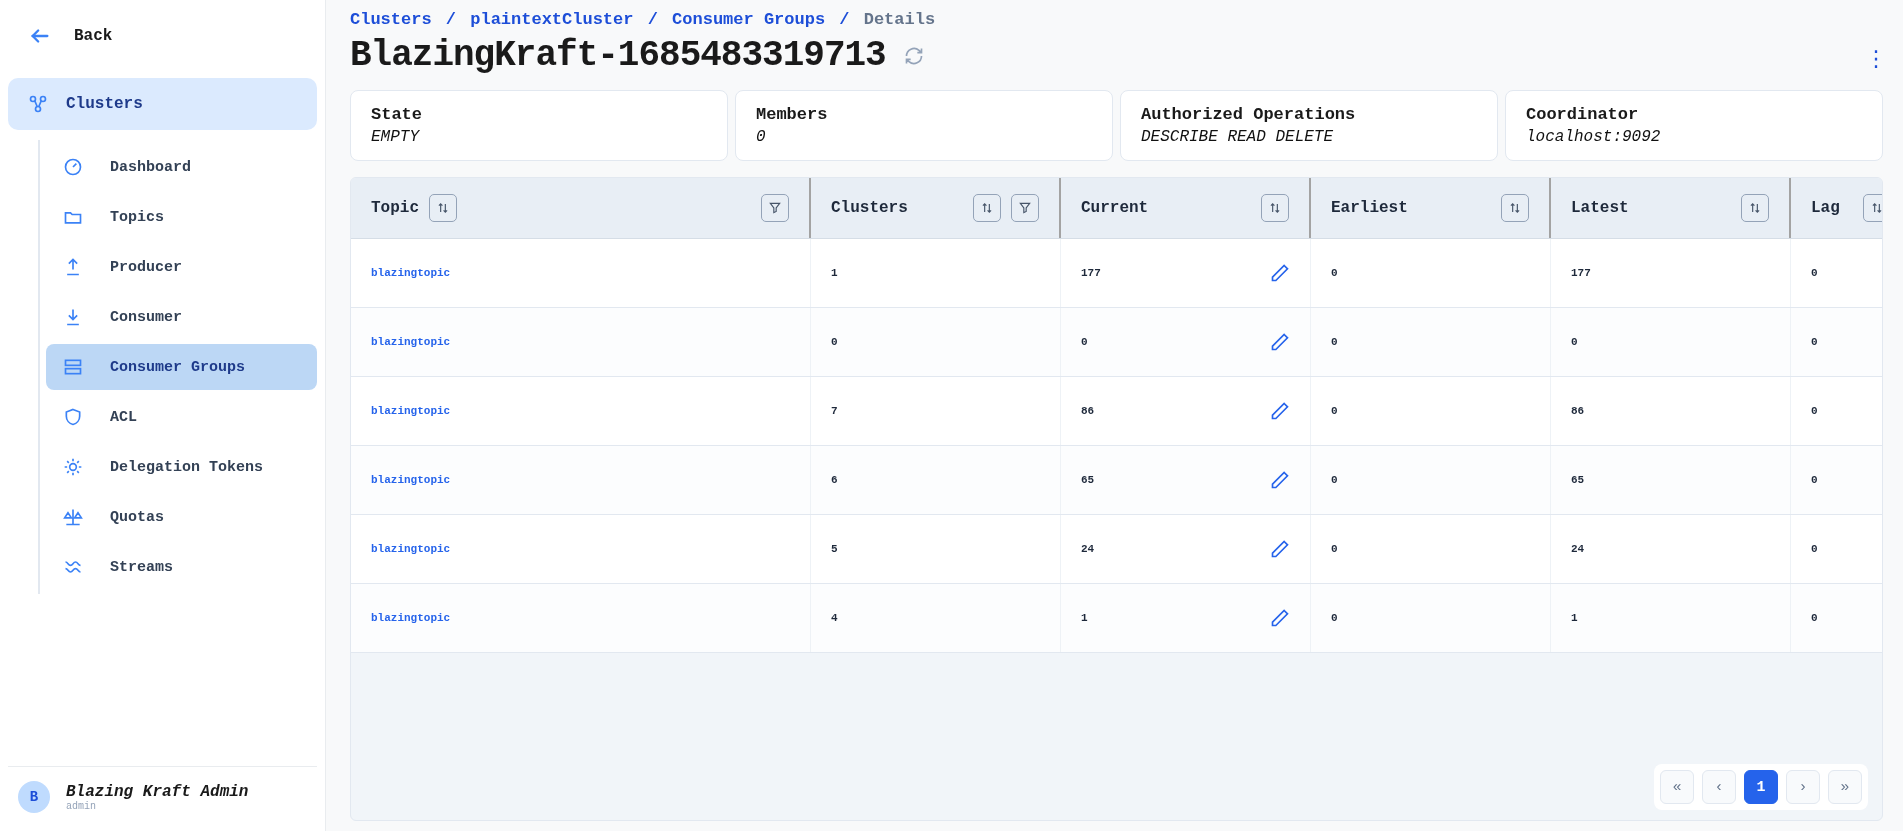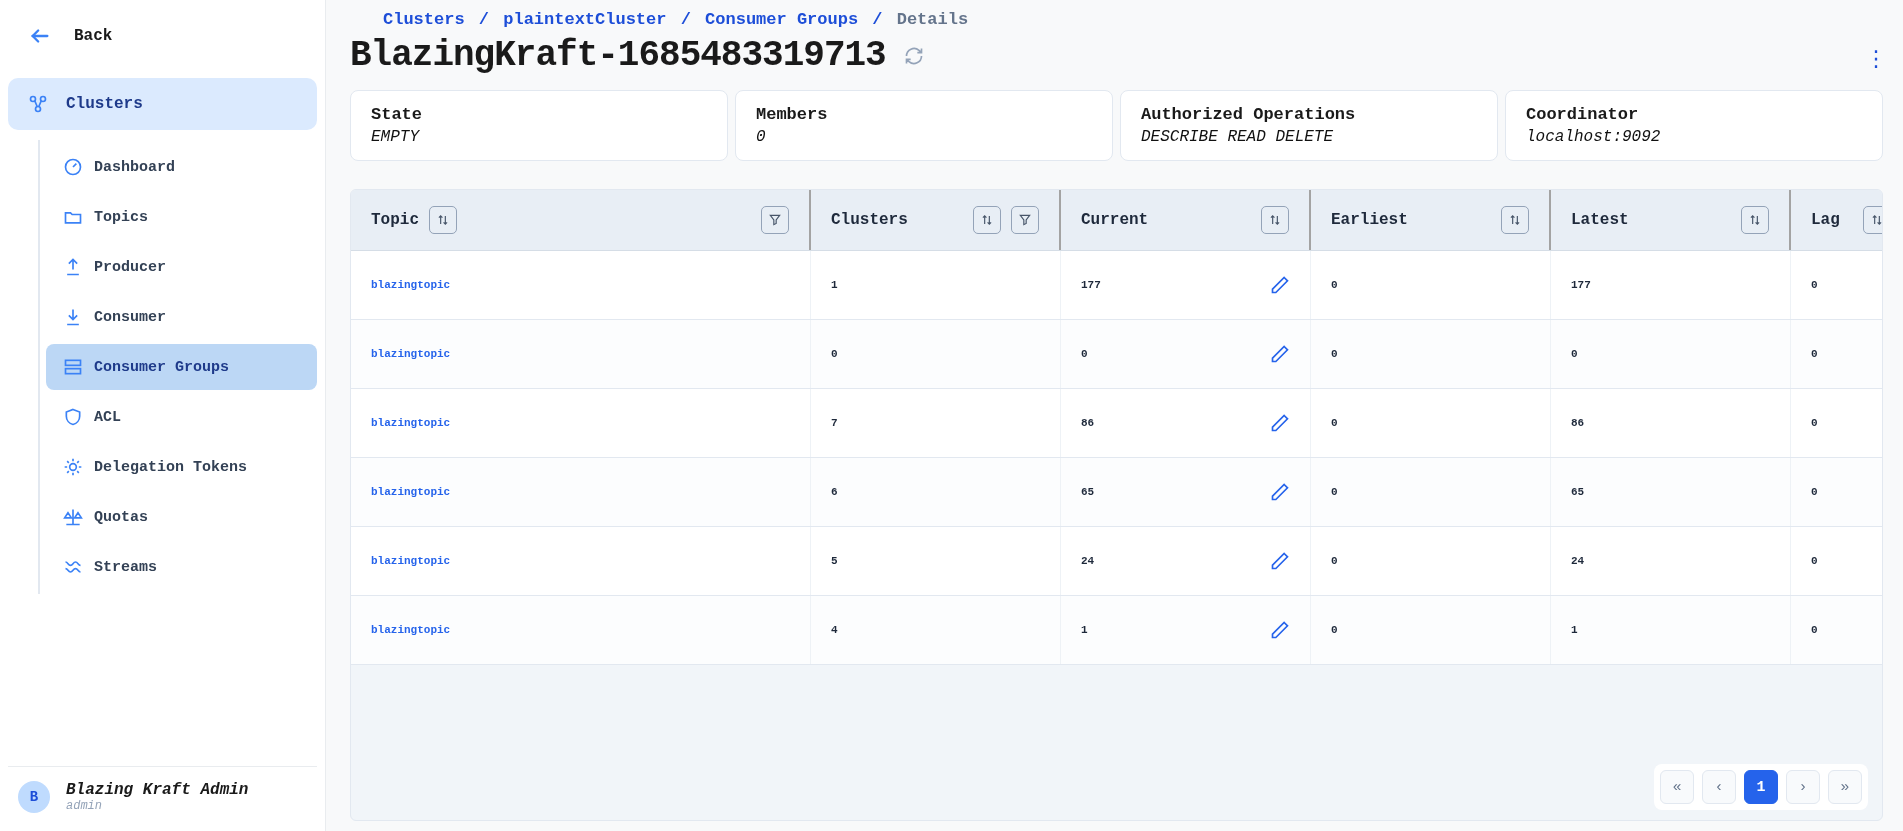--- a/index.html
+++ b/index.html
@@ -66,21 +66,21 @@
 .nav-tree {
   margin-left: 30px;
   border-left: 2px solid #e2e8f0;
   padding-left: 6px;
   margin-top: 6px;
   overflow: hidden;
 }
 .nav-item {
   display: flex;
   align-items: center;
-  gap: 8px;
+  gap: 24px;
   padding: 10px 14px;
   border-radius: 8px;
   margin: 4px 0;
   cursor: pointer;
   font-size: 15px;
   font-weight: 600;
   color: #334155;
 }
 .nav-item.active { background: #bcd7f5; color: #1e3a8a; }
 .nav-item .nicon {
@@ -100,56 +100,55 @@
 }
 .avatar {
   width: 32px; height: 32px; border-radius: 50%;
   background: #bfdbfe;
   color: #1d4ed8;
   display: flex; align-items: center; justify-content: center;
   font-weight: 700;
   font-size: 14px;
 }
 .user-name { font-style: italic; font-weight: 700; font-size: 16px; }
-.user-role { font-size: 12px; color: #94a3b8; font-style: italic; }
+.user-role { font-size: 10px; color: #94a3b8; }
 
 
 .main {
   flex: 1;
   padding: 10px 20px 10px 24px;
   overflow: hidden;
   position: relative;
   display: flex;
   flex-direction: column;
 }
 .breadcrumb {
   font-size: 17px;
   font-weight: 700;
   color: #64748b;
   margin-bottom: 6px;
-  margin-left: 33px;
 }
 .breadcrumb a { color: #1d4ed8; text-decoration: none; cursor: pointer; }
 .breadcrumb .sep { color: #1d4ed8; margin: 0 4px; }
 .breadcrumb .cur { color: #64748b; }
 
 .title-row { display: flex; align-items: center; gap: 18px; margin-bottom: 14px; }
 .page-title { font-size: 36px; font-weight: 800; letter-spacing: -1px; }
 .refresh-icon { color: #94a3b8; cursor: pointer; }
 .kebab {
   position: absolute;
   right: 18px;
   top: 46px;
   color: #1d4ed8;
   cursor: pointer;
   font-size: 22px;
   letter-spacing: -2px;
 }
 
-.cards { display: flex; gap: 7px; margin-bottom: 28px; }
+.cards { display: flex; gap: 7px; margin-bottom: 16px; }
 .card {
   background: #fff;
   border: 1px solid #e2e8f0;
   border-radius: 8px;
   padding: 14px 20px;
   min-width: 200px;
 }
 .card.wide { flex: 1; }
 .card-label { font-weight: 800; font-size: 17px; margin-bottom: 4px; }
 .card-value { font-style: italic; font-size: 16px; color: #111; }

